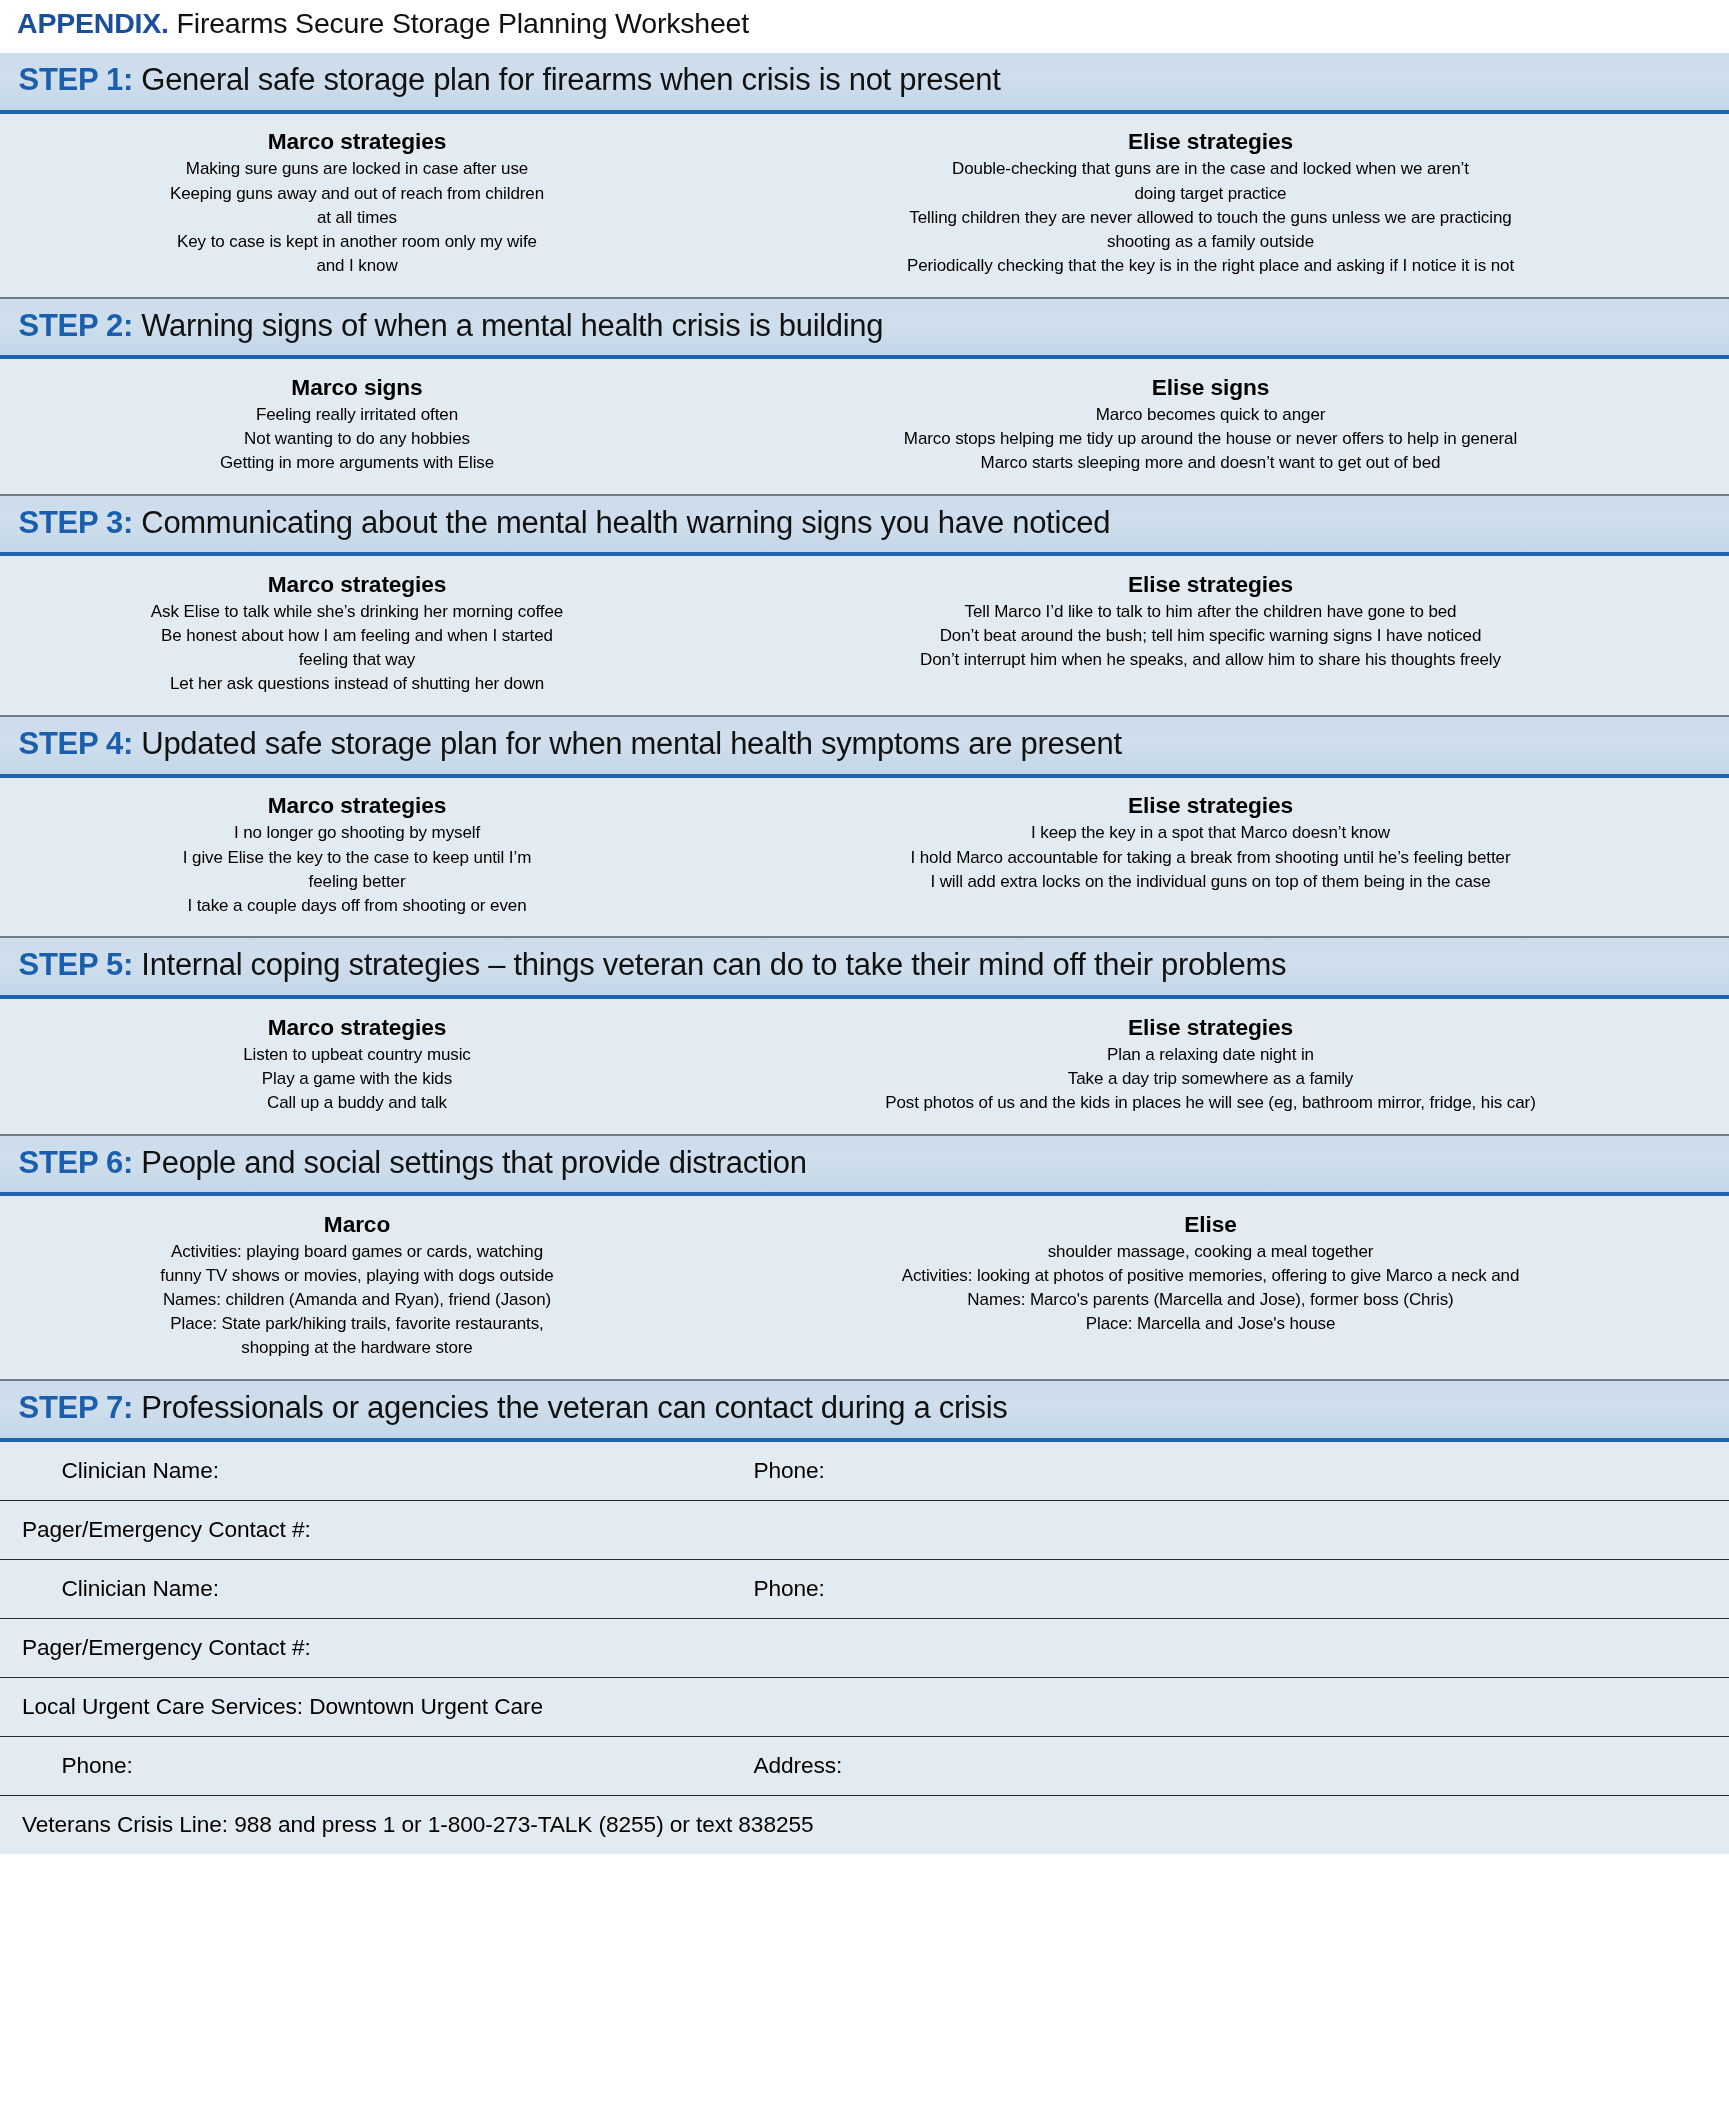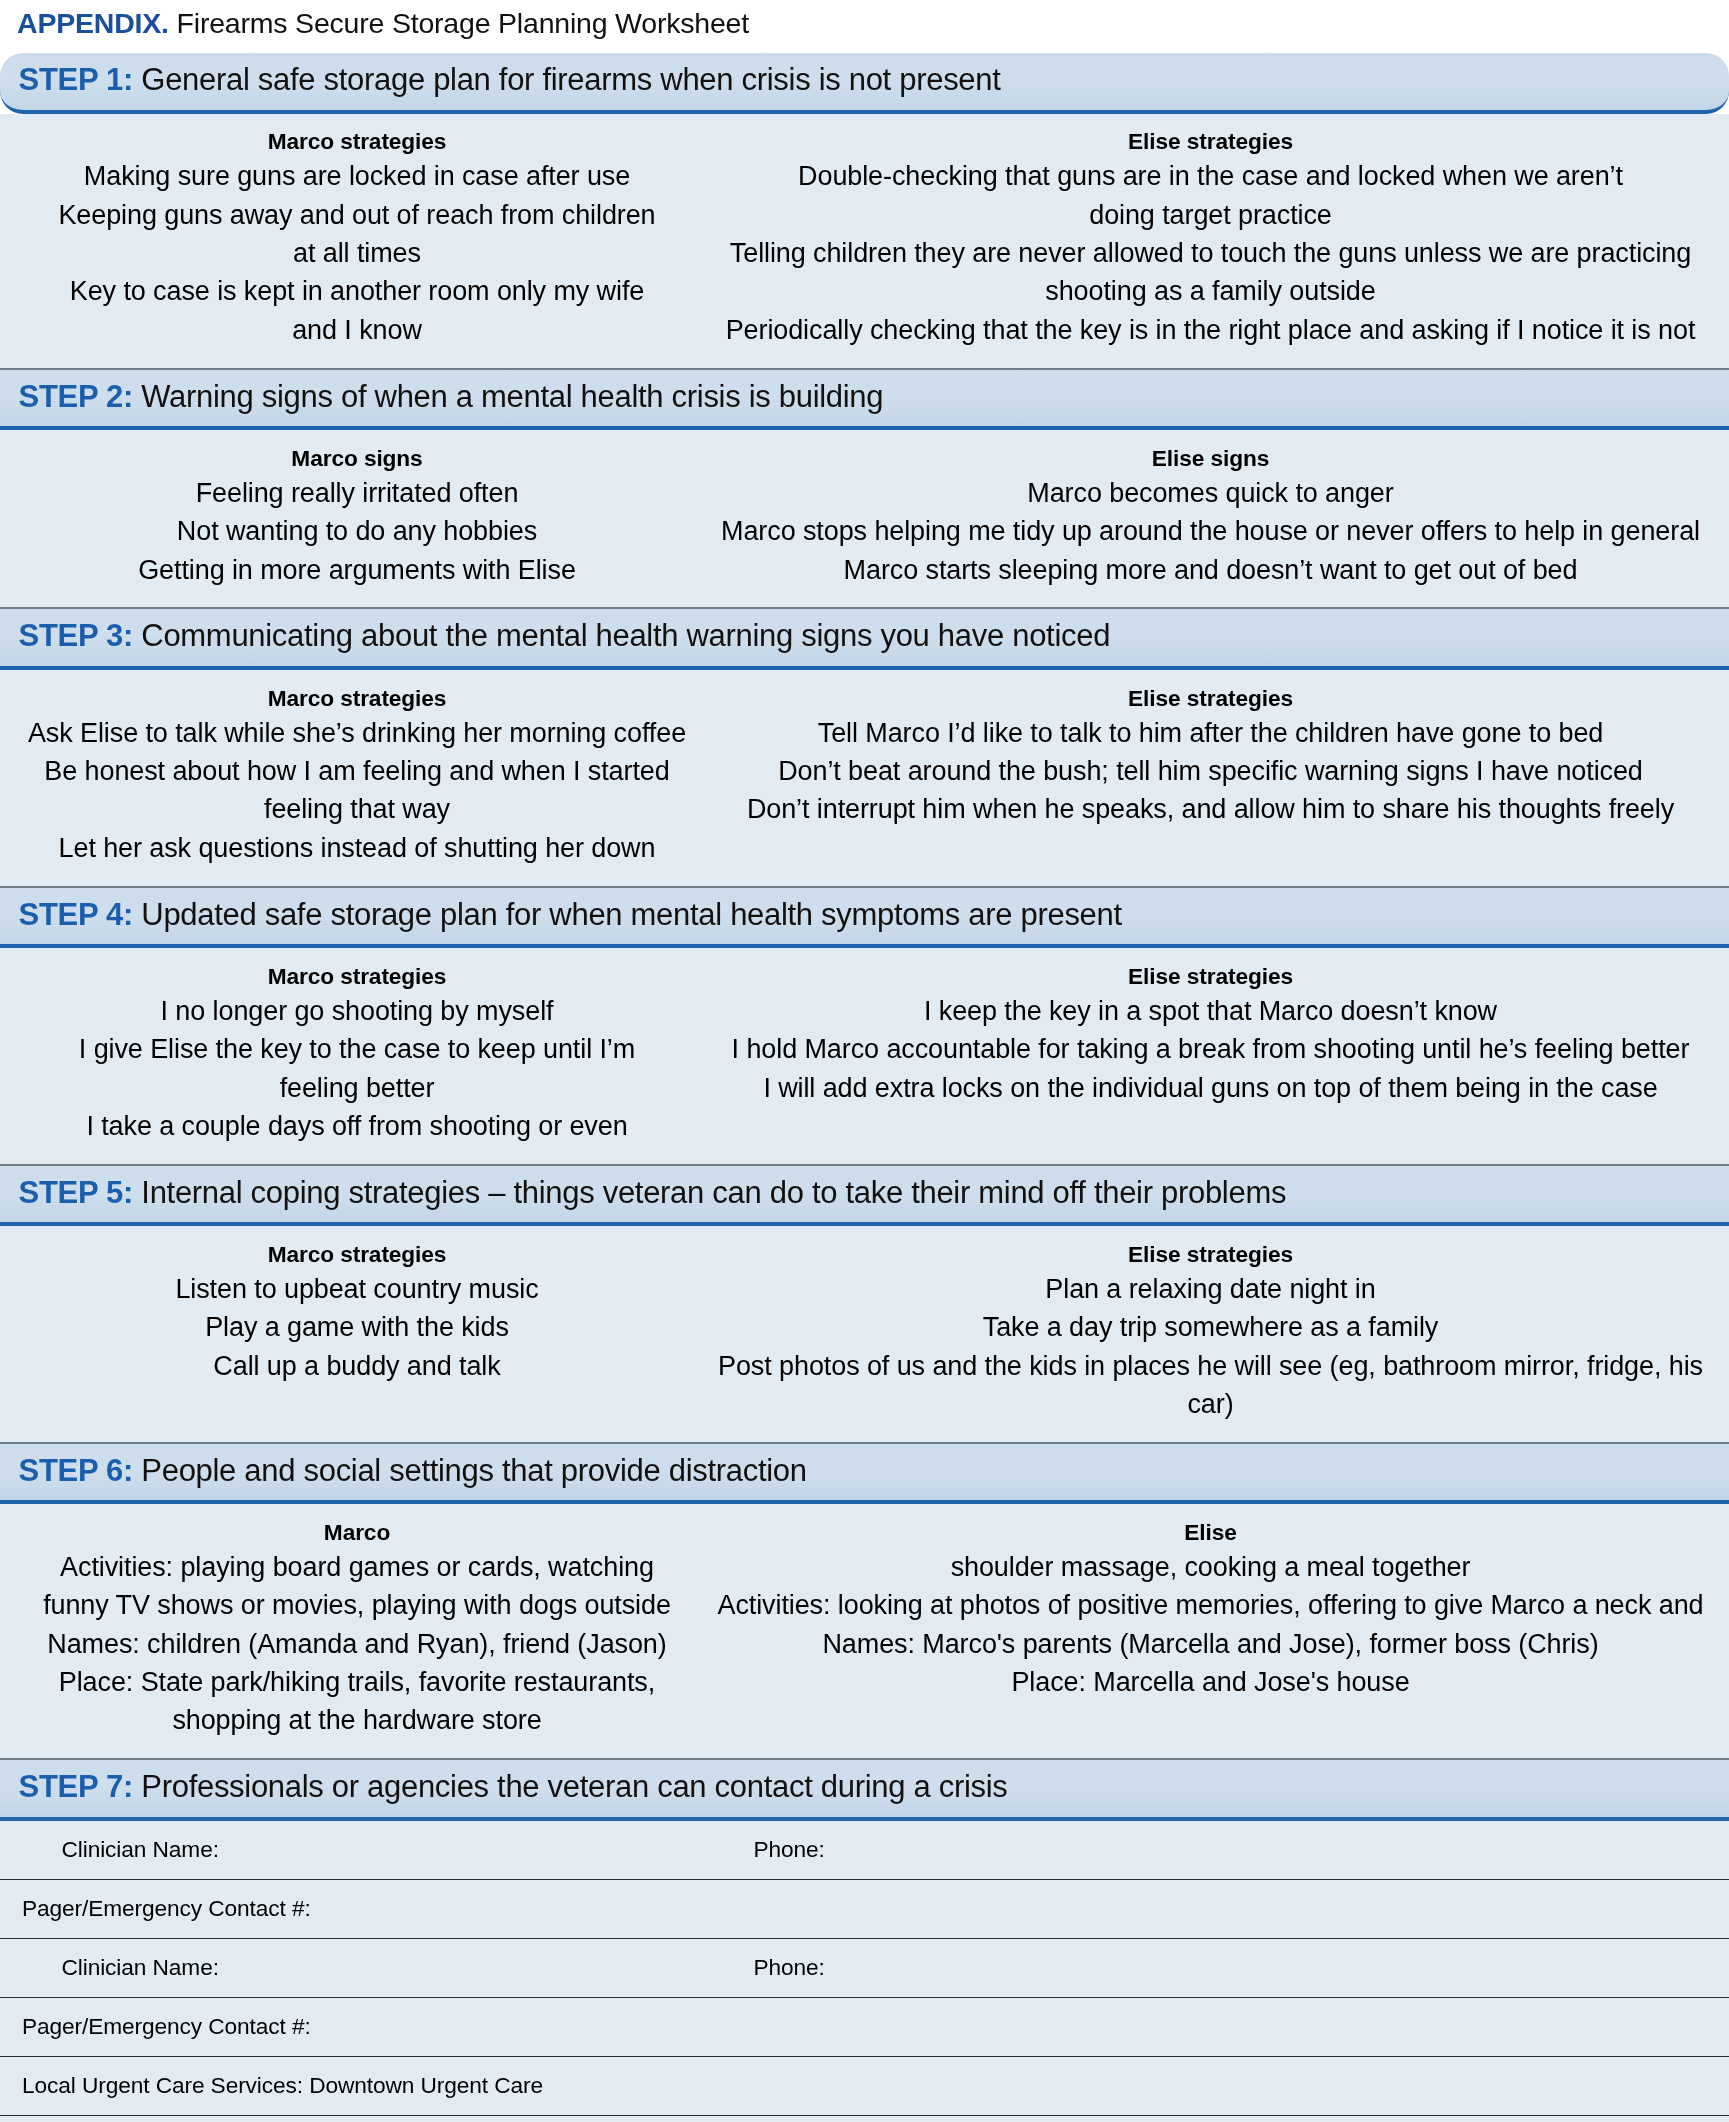--- a/index.html
+++ b/index.html
@@ -49,21 +49,20 @@
     border-top: 2.5px solid #6f7b85;
     border-bottom: 4.2px solid #1f62ad;
     padding: 10px 18.5px 11.7px 18.5px;
     font-size: 31px;
     line-height: 1.12;
     white-space: nowrap;
     letter-spacing: -0.3px;
   }
   .section:first-of-type .section-header {
     border-top: none;
-    border-radius: 23px;
   }
   .step-label {
     color: #1a5fad;
     font-weight: bold;
   }
   .step-title {
     color: #111111;
     font-weight: normal;
   }
 
@@ -86,21 +85,21 @@
     flex: 1 1 auto;
   }
   .col-heading {
     font-weight: bold;
     font-size: 22.7px;
     line-height: 1.42;
     margin: 0 0 0 0;
     letter-spacing: -0.1px;
   }
   .col-line {
-    font-size: 27px;
+    font-size: 17px;
     line-height: 1.42;
     letter-spacing: -0.1px;
     white-space: pre-wrap;
   }
 
   
   .contact-table {
     background: #e3ebf2;
     padding: 0;
   }

